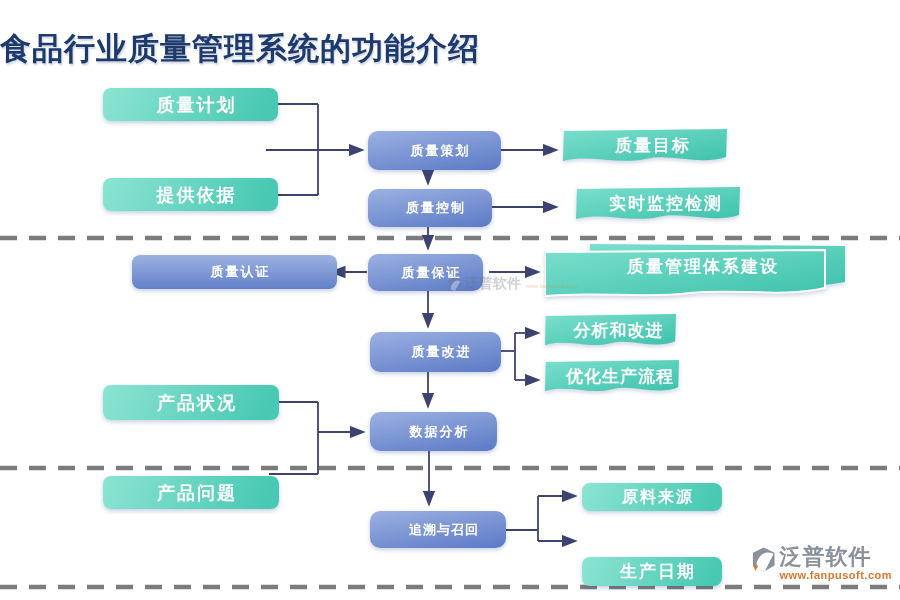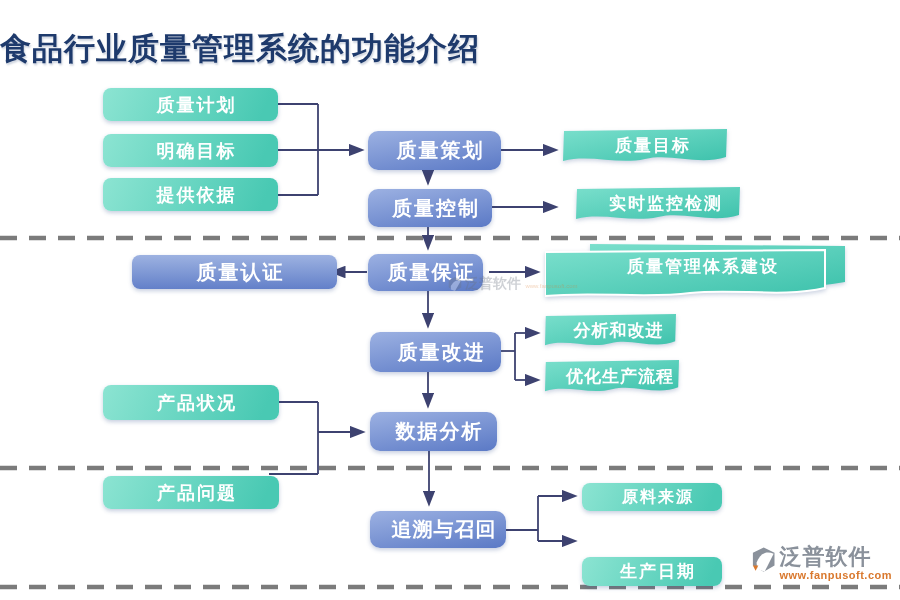--- a/index.html
+++ b/index.html
@@ -18,21 +18,21 @@
     color:#ffffff;font-weight:bold;letter-spacing:2px;
     box-shadow:0 2px 4px rgba(50,80,140,.28);
     padding-left:12px;
   }
   .teal{
     background:linear-gradient(115deg,#8CE4D2 0%,#49C9B3 90%);
     border-radius:8px;font-size:18px;
   }
   .blue{
     background:linear-gradient(170deg,#9CB1E2 0%,#5E7CC7 95%);
-    border-radius:10px;font-size:20px;
+    border-radius:10px;font-size:13px;
   }
   .doc{position:absolute;}
   .doc svg{position:absolute;left:0;top:0;width:100%;height:100%;
     filter:drop-shadow(0 2px 2px rgba(50,80,140,.25));}
   .doc .doc-label{
     position:absolute;left:0;top:0;width:100%;height:100%;
     display:flex;align-items:center;justify-content:center;
     padding-bottom:7px;box-sizing:border-box;
     color:#ffffff;font-weight:bold;letter-spacing:2px;font-size:17px;padding-left:16px;
   }
@@ -103,21 +103,20 @@
       <line x1="494" y1="530" x2="538" y2="530"></line>
       <line x1="538" y1="496" x2="538" y2="541"></line>
       <line x1="538" y1="496" x2="575" y2="496" marker-end="url(#arw)"></line>
       <line x1="538" y1="541" x2="575" y2="541" marker-end="url(#arw)"></line>
     </g>
   </svg>
 
   <div class="title">食品行业质量管理系统的功能介绍</div>
 
   <div class="box teal" style="left:103px;top:88px;width:163px;height:33px">质量计划</div>
-  <div class="box teal" style="left:103px;top:134px;width:163px;height:33px">明确目标</div>
   <div class="box teal" style="left:103px;top:178px;width:163px;height:33px">提供依据</div>
 
   <div class="box blue" style="left:368px;top:131px;width:121px;height:39px">质量策划</div>
   <div class="box blue" style="left:368px;top:189px;width:112px;height:38px">质量控制</div>
   <div class="box blue" style="left:368px;top:254px;width:103px;height:37px">质量保证</div>
   <div class="box blue" style="left:370px;top:332px;width:119px;height:40px">质量改进</div>
   <div class="box blue" style="left:370px;top:412px;width:115px;height:39px">数据分析</div>
   <div class="box blue" style="left:370px;top:511px;width:124px;height:37px;letter-spacing:1px">追溯与召回</div>
 
   <div class="box blue" style="left:132px;top:255px;width:193px;height:34px;border-radius:8px;background:linear-gradient(180deg,#9DB2E1 0%,#6380C9 100%)">质量认证</div>

